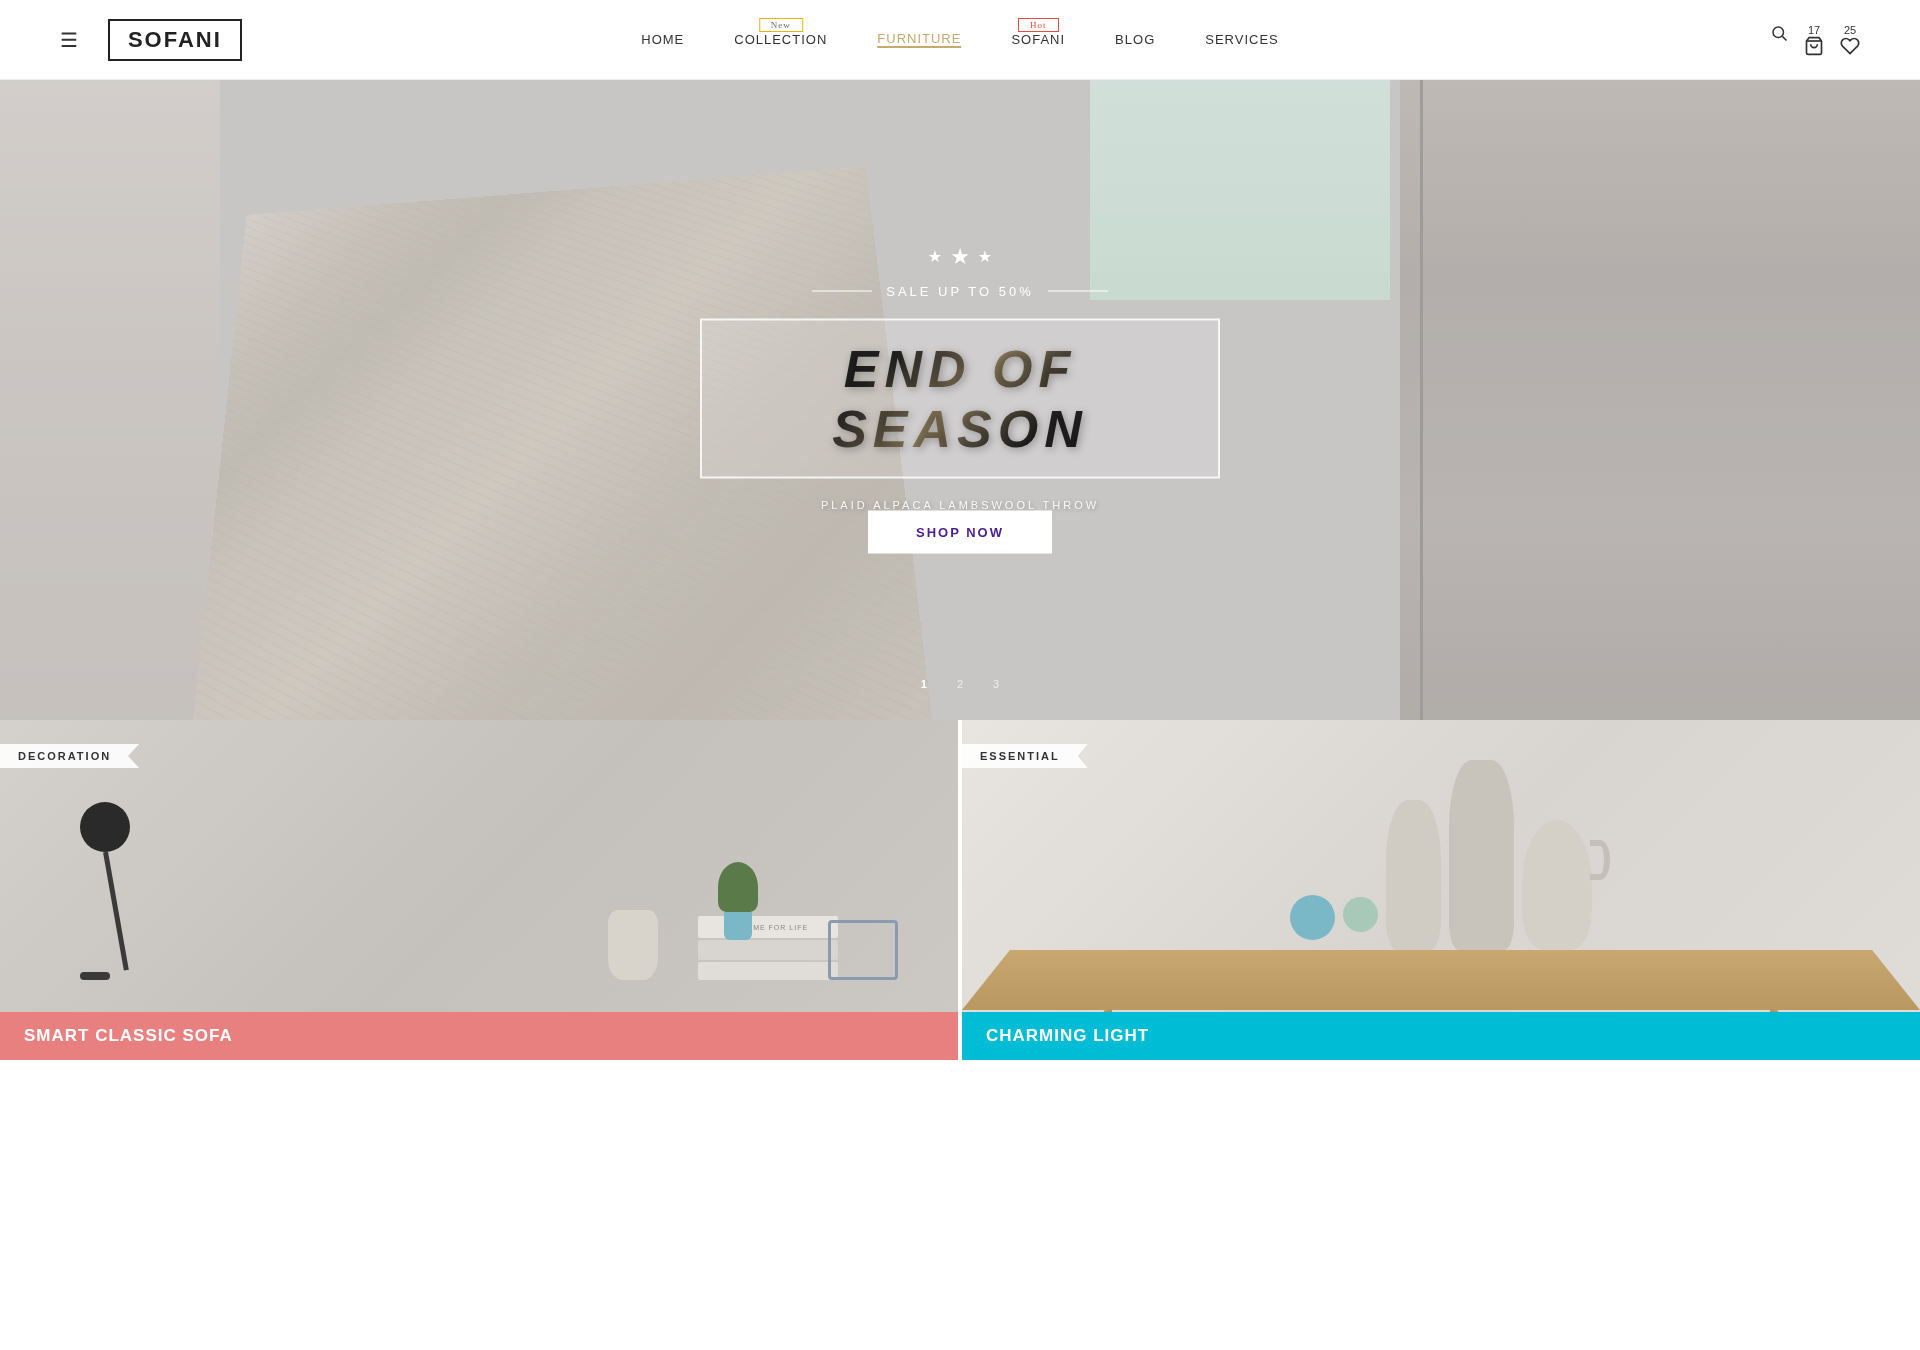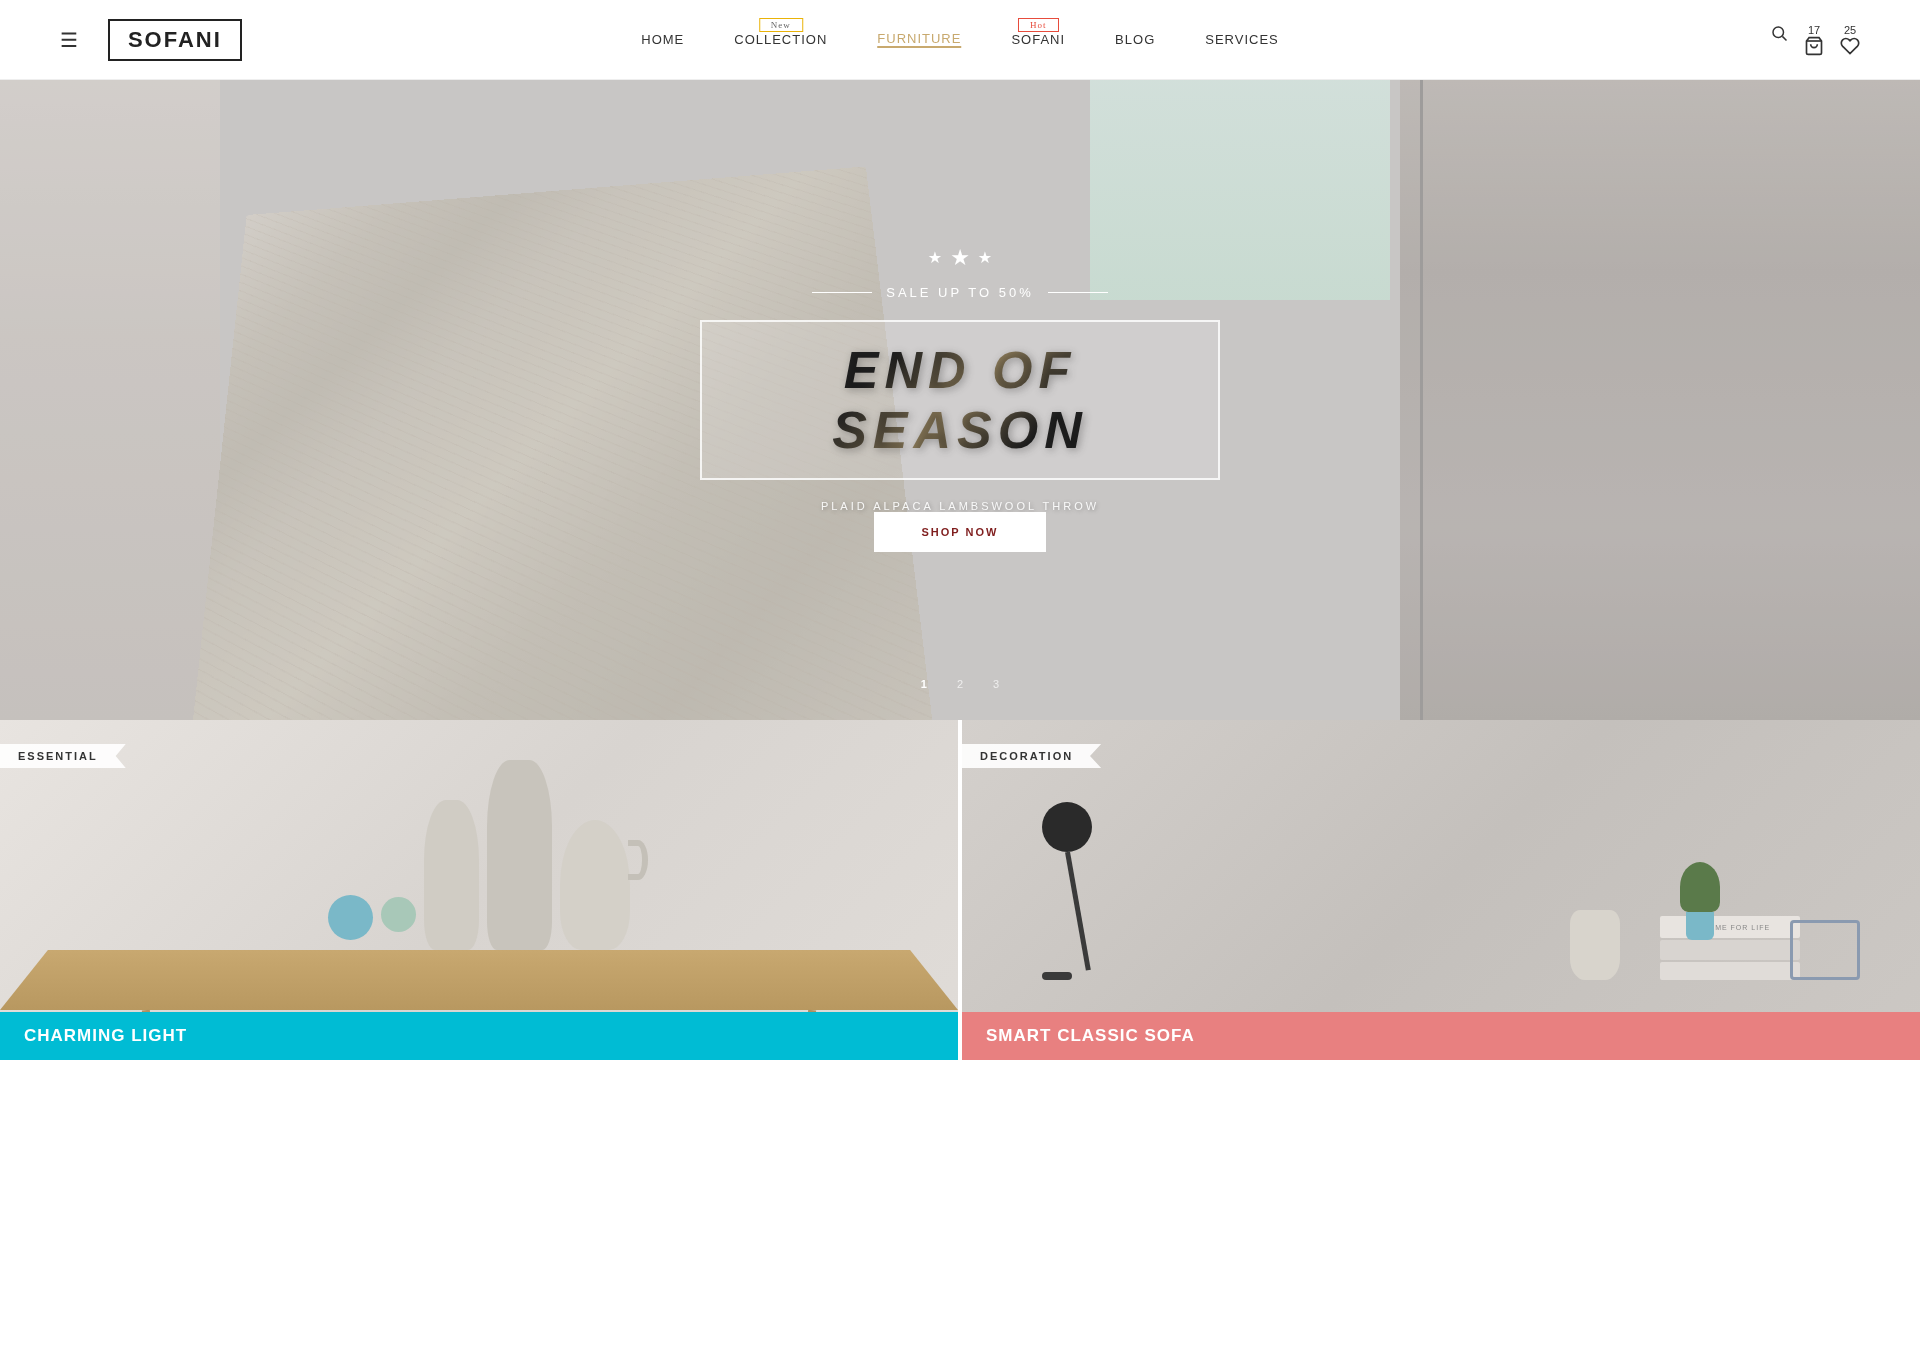--- a/index.html
+++ b/index.html
@@ -222,23 +222,23 @@
     }
     .hero-subtitle {
       color: rgba(255,255,255,0.9);
       font-size: 11px;
       letter-spacing: 3px;
       text-shadow: 1px 1px 4px rgba(0,0,0,0.3);
     }
     .hero-btn {
       display: inline-block;
       background: #fff;
-      color: #7f1d1d;
+      color: #4c1d95;
       padding: 14px 48px;
-      font-size: 11px;
+      font-size: 13px;
       letter-spacing: 2px;
       font-weight: 600;
       cursor: pointer;
       border: none;
     }
     .hero-dots {
       position: absolute;
       bottom: 30px;
       left: 50%;
       transform: translateX(-50%);
@@ -403,49 +403,20 @@
 
   <div class="hero-dots">
     <span class="hero-dot active">1</span>
     <span class="hero-dot">2</span>
     <span class="hero-dot">3</span>
   </div>
 </section>
 
 <section class="product-grid">
 
-  <div class="product-card card-1">
-    <div class="product-bg">
-      <div class="card-inner-content">
-
-        <div style="display:flex;align-items:flex-end;justify-content:center;gap:8px;padding-bottom:70px;width:100%;">
-
-          <div style="width:45px;height:45px;background:#7ab8c8;border-radius:50%;margin-bottom:10px;"></div>
-
-          <div style="width:35px;height:35px;background:#a8c8b8;border-radius:50%;margin-bottom:18px;"></div>
-
-          <div style="width:55px;height:150px;background:#d0ccc4;border-radius:40% 40% 20% 20%;"></div>
-
-          <div style="width:65px;height:190px;background:#c8c4bc;border-radius:35% 35% 15% 15%;"></div>
-
-          <div style="width:70px;height:130px;background:#d4d0c8;border-radius:50% 50% 30% 30%;position:relative;">
-            <div style="position:absolute;top:20px;right:-18px;width:20px;height:40px;border:6px solid #c4c0b8;border-radius:0 50% 50% 0;border-left:none;"></div>
-          </div>
-        </div>
-
-        <div style="position:absolute;bottom:50px;left:0;right:0;height:60px;background:linear-gradient(180deg,#c8a870 0%,#b89860 100%);clip-path:polygon(5% 0,95% 0,100% 100%,0% 100%);"></div>
-
-        <div style="position:absolute;bottom:0;left:15%;width:8px;height:50px;background:#b09060;transform:rotate(-5deg);"></div>
-        <div style="position:absolute;bottom:0;right:15%;width:8px;height:50px;background:#b09060;transform:rotate(5deg);"></div>
-      </div>
-    </div>
-    <div class="product-label">ESSENTIAL</div>
-    <div class="product-name-bar bar-cyan">CHARMING LIGHT</div>
-  </div>
-
   <div class="product-card card-2">
     <div class="product-bg" style="background:linear-gradient(135deg,#d4d0cc 0%,#c4c0bc 50%,#ccc8c4 100%);position:relative;">
 
       <div style="position:absolute;left:80px;bottom:80px;">
         <div style="width:50px;height:50px;background:#2a2a2a;border-radius:50%;margin-bottom:0;"></div>
         <div style="width:5px;height:120px;background:#3a3a3a;margin:0 auto;transform:rotate(-10deg);transform-origin:top center;"></div>
         <div style="width:30px;height:8px;background:#3a3a3a;border-radius:4px;"></div>
       </div>
 
       <div style="position:absolute;right:120px;bottom:80px;display:flex;flex-direction:column;align-items:center;gap:2px;">
@@ -462,14 +433,43 @@
       </div>
 
       <div style="position:absolute;right:300px;bottom:80px;width:50px;height:70px;background:#d8d4cc;border-radius:20% 20% 30% 30%;"></div>
 
       <div style="position:absolute;right:60px;bottom:80px;width:70px;height:60px;border:3px solid #8a9ab0;border-radius:4px;"></div>
     </div>
     <div class="product-label">DECORATION</div>
     <div class="product-name-bar bar-salmon">SMART CLASSIC SOFA</div>
   </div>
 
+  <div class="product-card card-1">
+    <div class="product-bg">
+      <div class="card-inner-content">
+
+        <div style="display:flex;align-items:flex-end;justify-content:center;gap:8px;padding-bottom:70px;width:100%;">
+
+          <div style="width:45px;height:45px;background:#7ab8c8;border-radius:50%;margin-bottom:10px;"></div>
+
+          <div style="width:35px;height:35px;background:#a8c8b8;border-radius:50%;margin-bottom:18px;"></div>
+
+          <div style="width:55px;height:150px;background:#d0ccc4;border-radius:40% 40% 20% 20%;"></div>
+
+          <div style="width:65px;height:190px;background:#c8c4bc;border-radius:35% 35% 15% 15%;"></div>
+
+          <div style="width:70px;height:130px;background:#d4d0c8;border-radius:50% 50% 30% 30%;position:relative;">
+            <div style="position:absolute;top:20px;right:-18px;width:20px;height:40px;border:6px solid #c4c0b8;border-radius:0 50% 50% 0;border-left:none;"></div>
+          </div>
+        </div>
+
+        <div style="position:absolute;bottom:50px;left:0;right:0;height:60px;background:linear-gradient(180deg,#c8a870 0%,#b89860 100%);clip-path:polygon(5% 0,95% 0,100% 100%,0% 100%);"></div>
+
+        <div style="position:absolute;bottom:0;left:15%;width:8px;height:50px;background:#b09060;transform:rotate(-5deg);"></div>
+        <div style="position:absolute;bottom:0;right:15%;width:8px;height:50px;background:#b09060;transform:rotate(5deg);"></div>
+      </div>
+    </div>
+    <div class="product-label">ESSENTIAL</div>
+    <div class="product-name-bar bar-cyan">CHARMING LIGHT</div>
+  </div>
+
 
 </section>
 
 </body></html>

